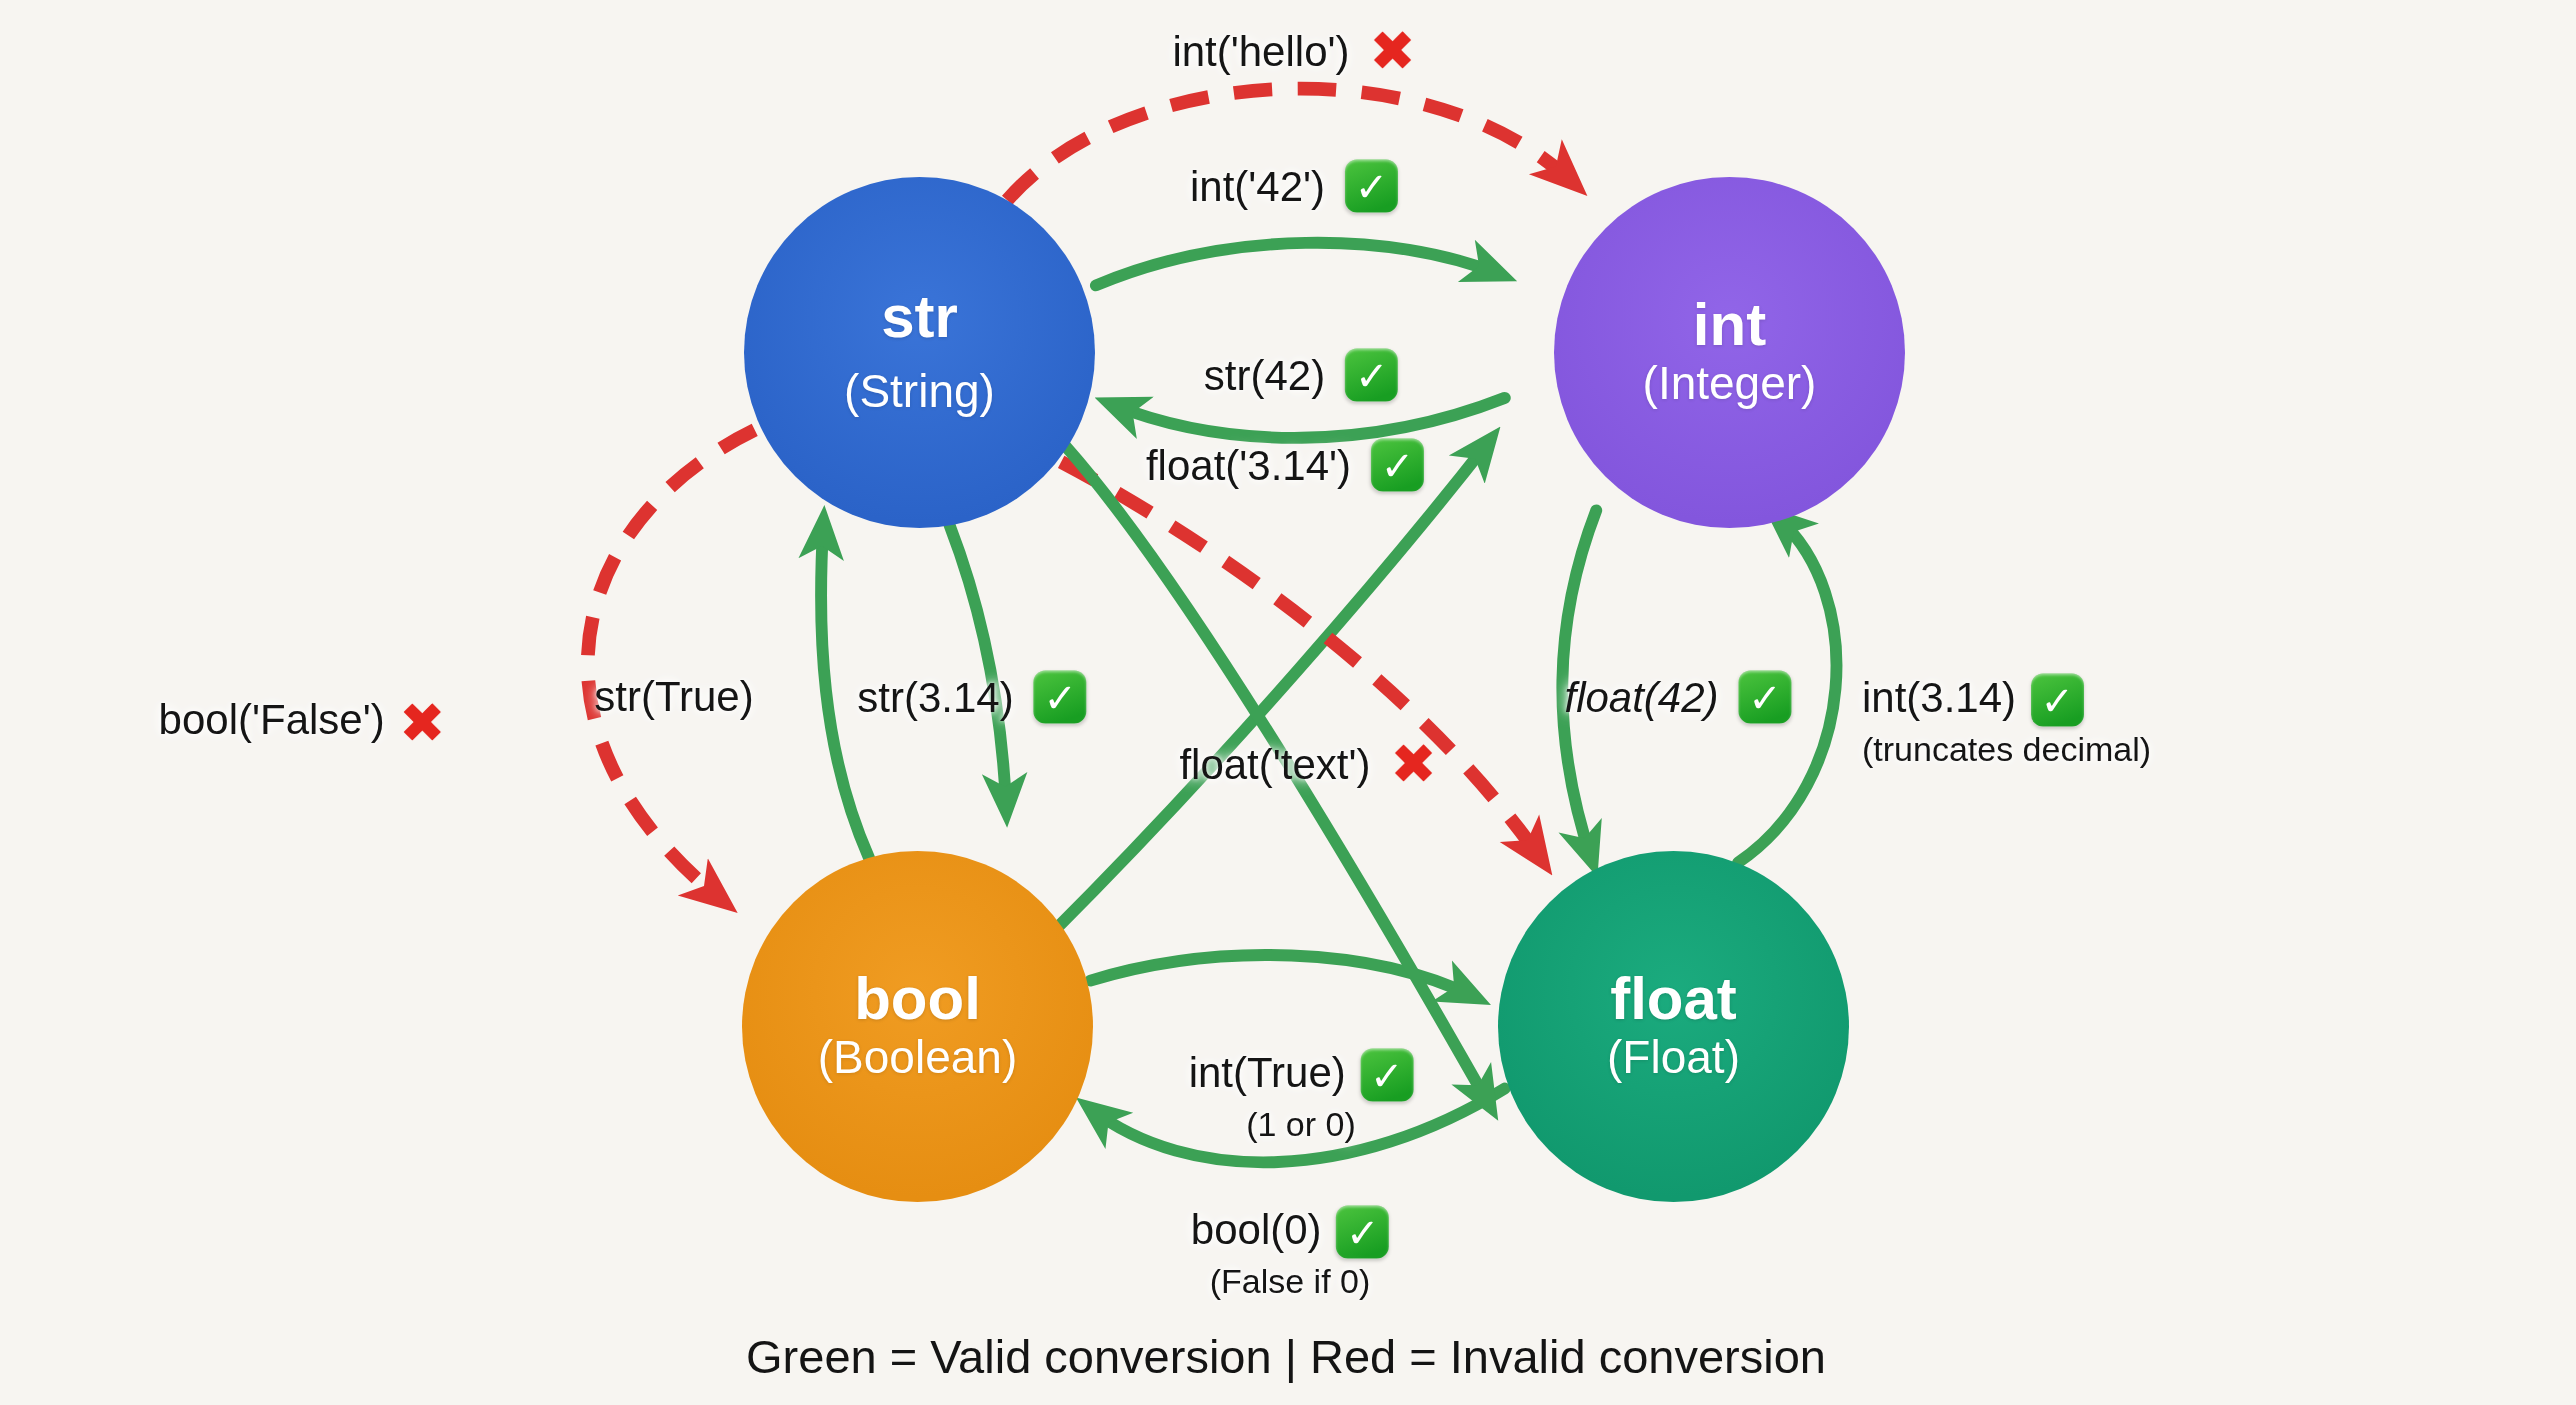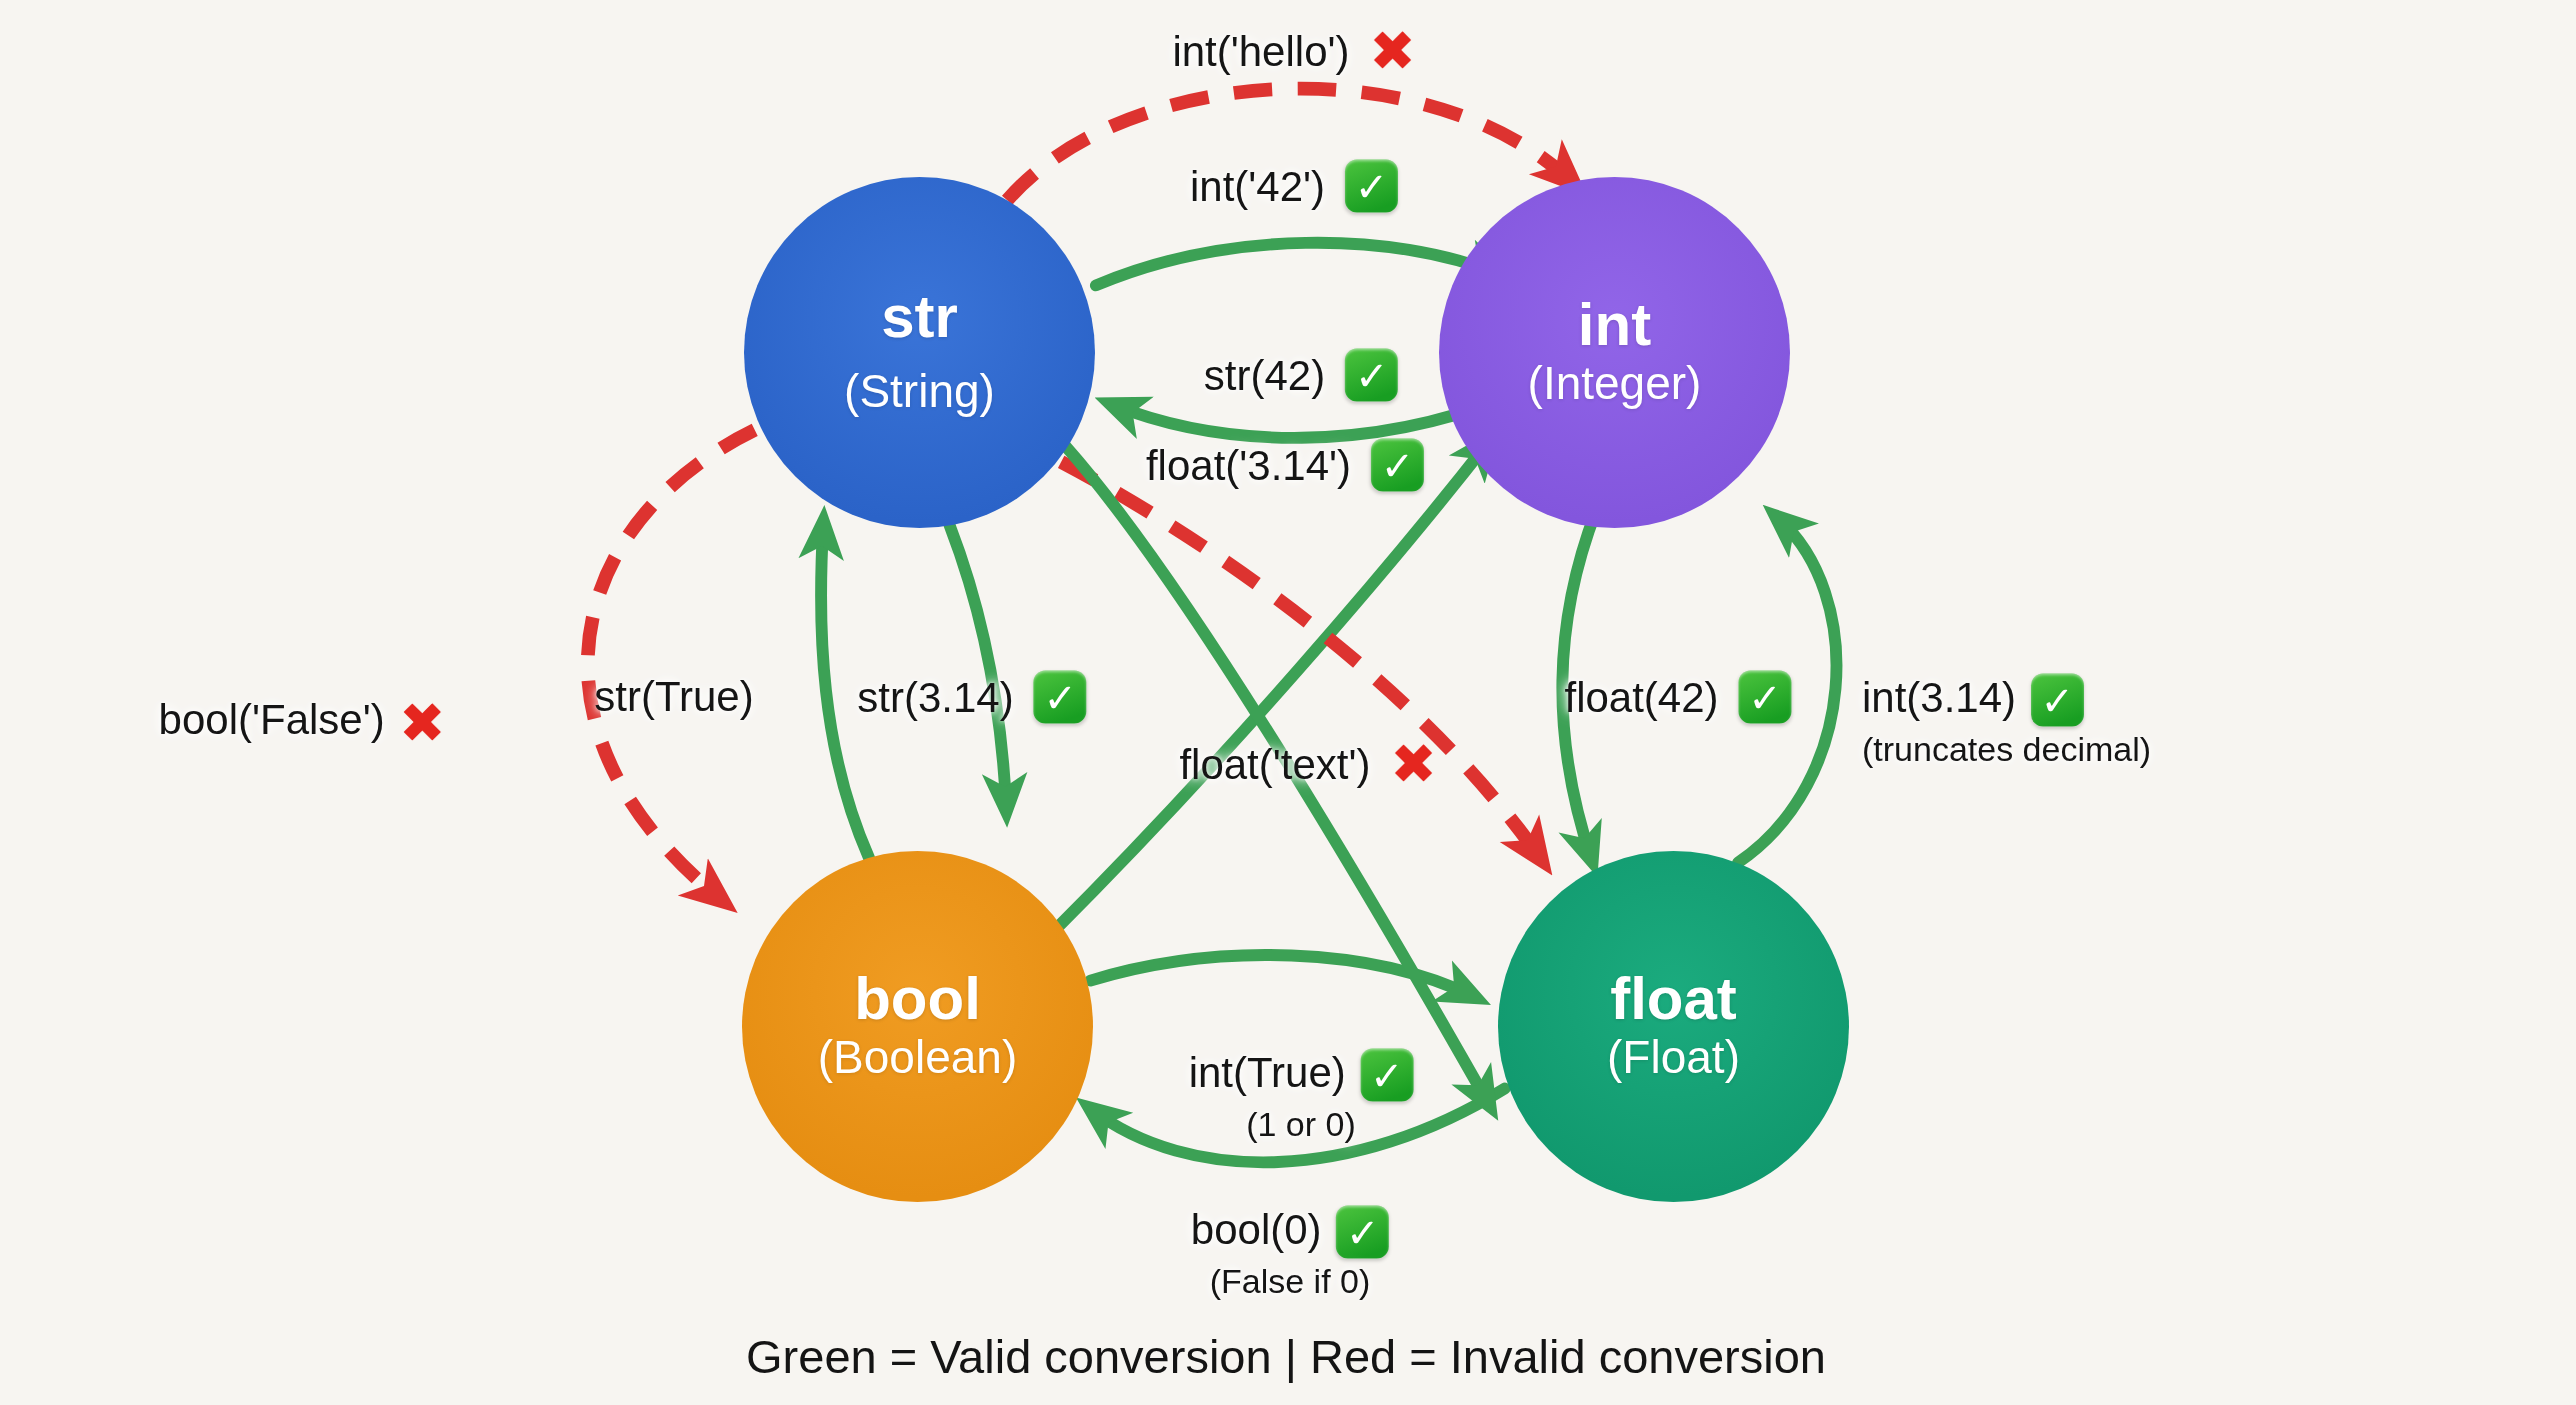--- a/index.html
+++ b/index.html
@@ -84,21 +84,21 @@
     <path class="edge valid" d="M 1745,558 C 1698,680 1695,805 1740,940" marker-end="url(#ah-g)"></path>
     <path class="edge valid" d="M 1192,1072 C 1330,1030 1500,1035 1612,1090" marker-end="url(#ah-g)"></path>
     <path class="edge valid" d="M 1645,1190 C 1480,1292 1300,1295 1192,1212" marker-end="url(#ah-g)"></path>
     <path class="edge valid" d="M 1165,488 C 1300,640 1510,1000 1628,1208" marker-end="url(#ah-g)"></path>
   </svg>
 
   <div class="node str" style="left:744px;top:177px;gap:16px;">
     <div class="t">str</div>
     <div class="s">(String)</div>
   </div>
-  <div class="node int" style="left:1439px;top:177px;">
+  <div class="node int" style="left:1554px;top:177px;">
     <div class="t">int</div>
     <div class="s">(Integer)</div>
   </div>
   <div class="node float" style="left:1498px;top:851px;">
     <div class="t">float</div>
     <div class="s">(Float)</div>
   </div>
   <div class="node bool" style="left:742px;top:851px;">
     <div class="t">bool</div>
     <div class="s">(Boolean)</div>
@@ -138,21 +138,21 @@
   <div class="lbl" style="left:972px;top:697px;">
     <span>str(3.14)</span>
     <span class="mark check">✓</span>
   </div>
 
   <div class="lbl" style="left:1308px;top:764px;">
     <span>float('text')</span>
     <span class="mark cross">✖</span>
   </div>
 
-  <div class="lbl" style="left:1678px;top:697px;">
+  <div class="lbl" style="left:1678px;top:697px;font-style:italic;">
     <span>float(42)</span>
     <span class="mark check">✓</span>
   </div>
 
   <div class="lbl-col left-align" style="left:1862px;top:723px;">
     <div class="row">
       <span>int(3.14)</span>
       <span class="mark check">✓</span>
     </div>
     <div class="note">(truncates decimal)</div>

